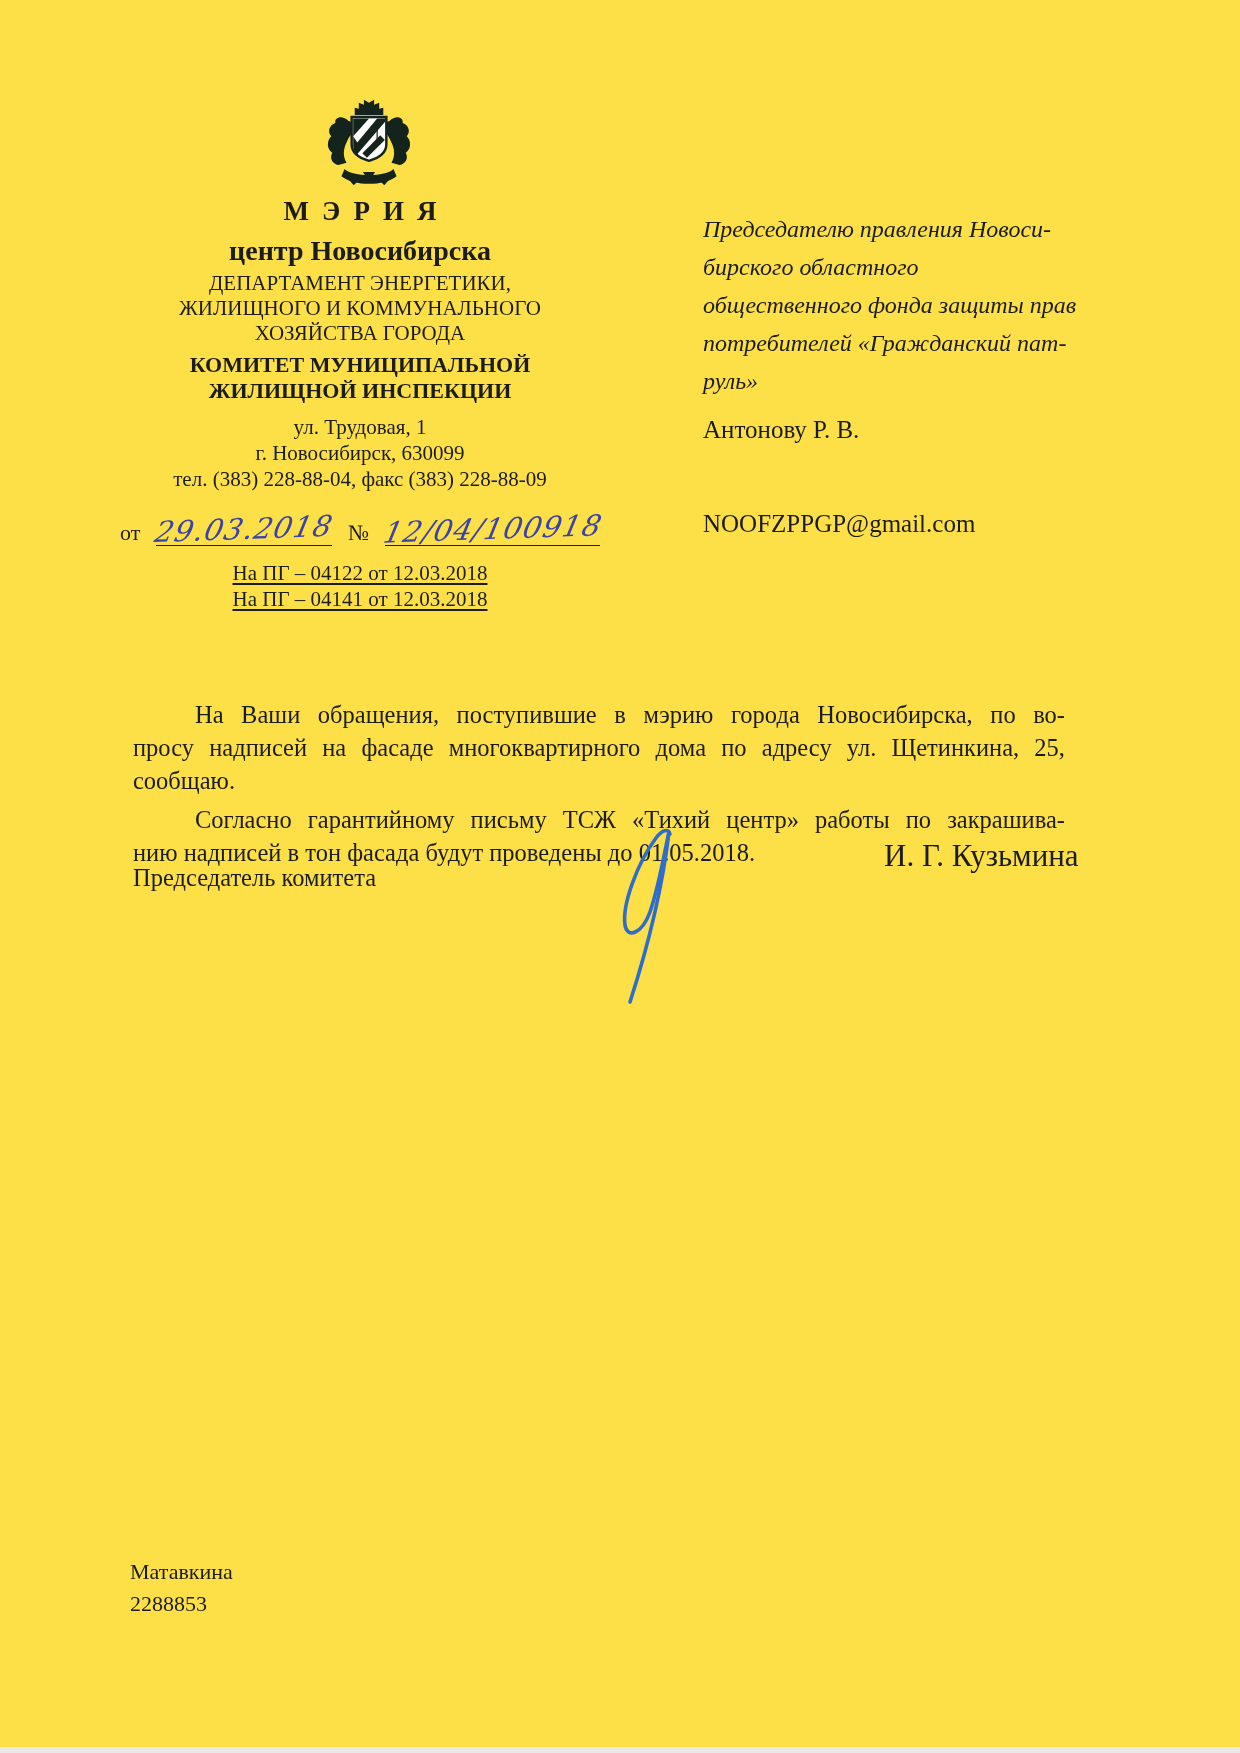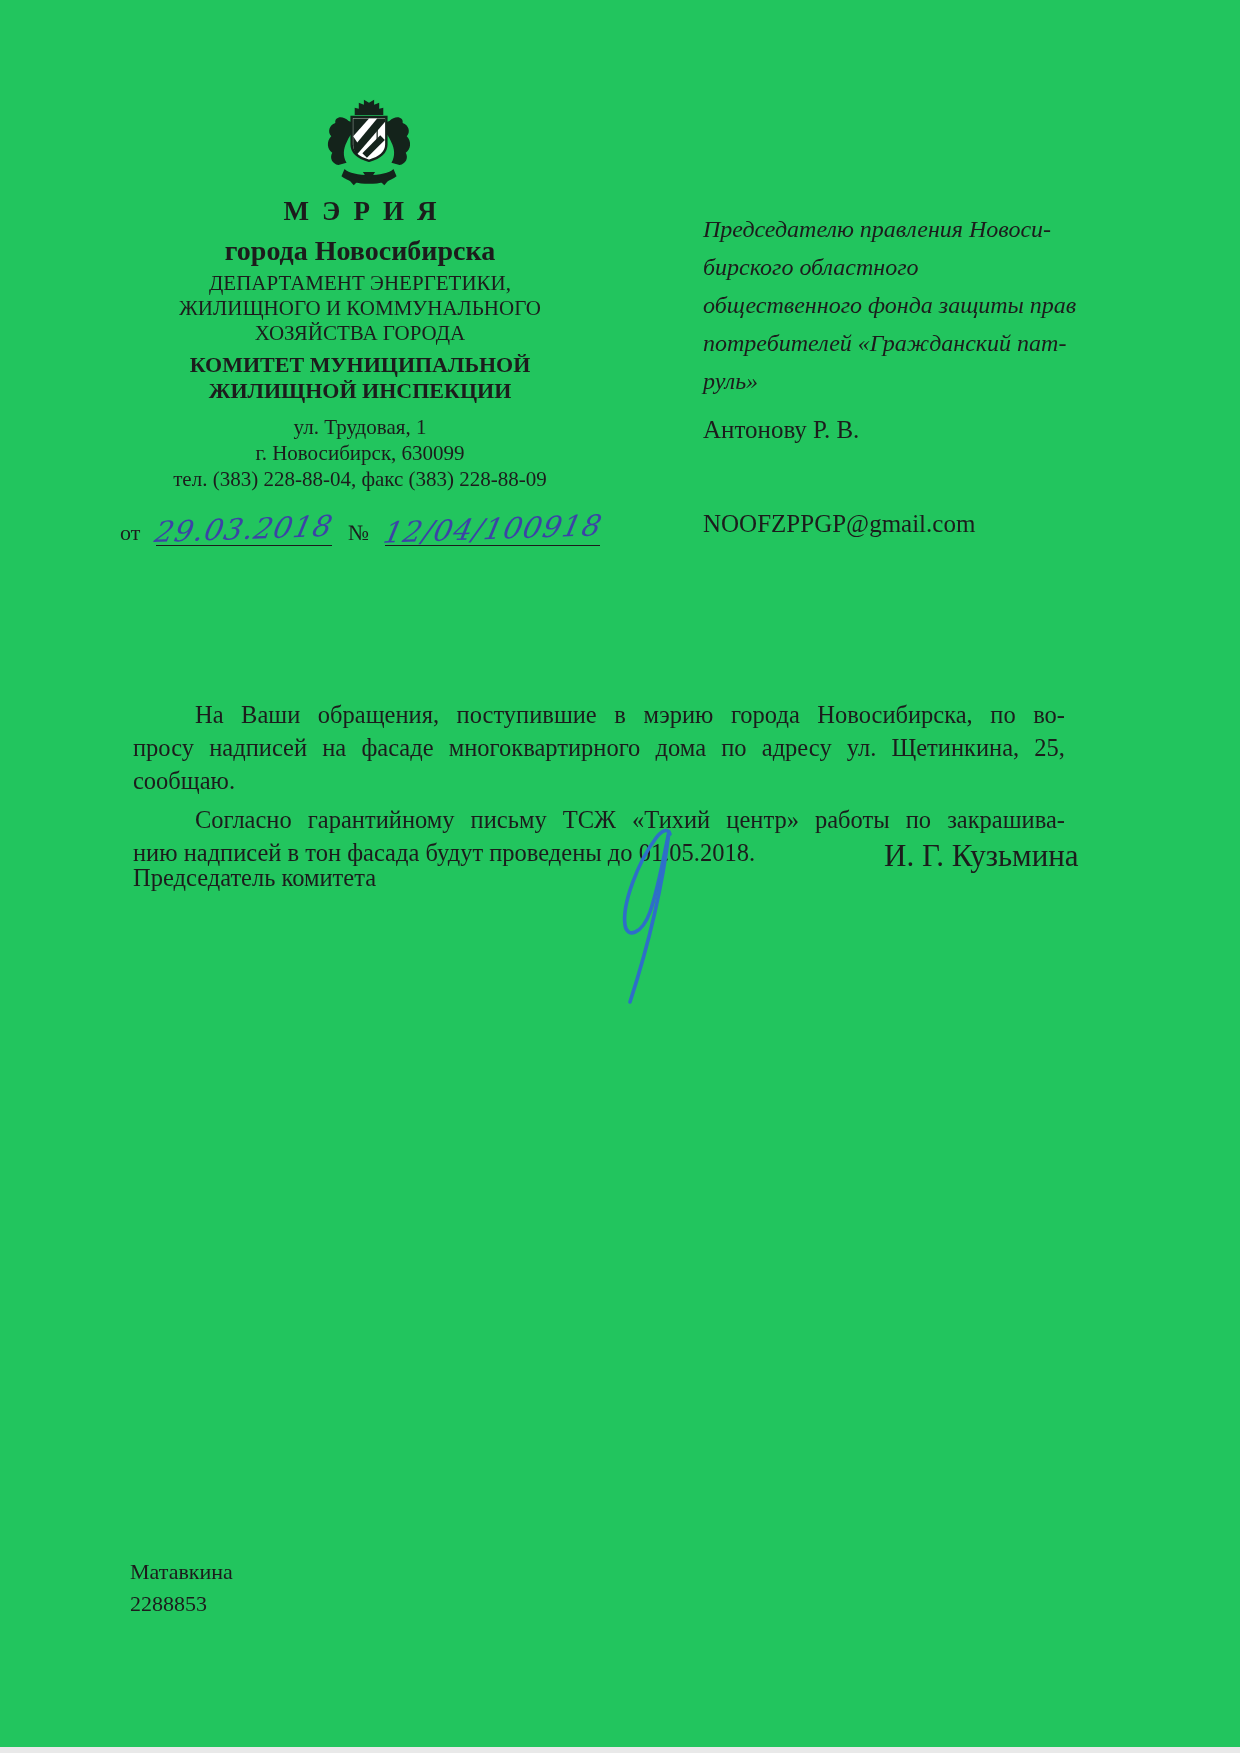--- a/index.html
+++ b/index.html
@@ -1,19 +1,19 @@
 <!DOCTYPE html>
 <html lang="ru"><head>
 <meta charset="utf-8">
 <style>
   html,body{margin:0;padding:0;background:#9a9a9a;}
   .page{
     position:relative;
     width:1240px;height:1753px;
-    background:#22c55e;
+    background:#fde047;
     font-family:"Liberation Serif","DejaVu Serif",serif;
     color:#1c1c1c;
     overflow:hidden;
     margin:0 auto;
     box-shadow:0 0 6px rgba(0,0,0,.35);
   }
   .page::after{content:"";position:absolute;left:0;right:0;bottom:0;height:6px;background:#e9e9e9;}
 
   
   .lh{position:absolute;left:120px;top:196px;width:480px;text-align:center;line-height:1.18;}
@@ -83,21 +83,21 @@
     <path d="M34.5,23.5 h31.5 v3 L38,59 q-3.5,-4 -3.5,-9 z" fill="#14231b"></path>
 
     <path d="M50,23.5 h8 L38.5,47 l-4,-6 z" fill="#ffffff"></path>
 
     <path d="M61,40 l4.5,4.5 L48,62 l-4.5,-4.5 z" fill="#14231b"></path>
     <line x1="58" y1="29" x2="58" y2="47" stroke="#14231b" stroke-width="1.2"></line>
   </svg>
 
   <div class="lh">
     <div class="org1">МЭРИЯ</div>
-    <div class="org2">города Новосибирска</div>
+    <div class="org2">центр Новосибирска</div>
     <div class="dept">
       <div>ДЕПАРТАМЕНТ ЭНЕРГЕТИКИ,</div>
       <div>ЖИЛИЩНОГО И КОММУНАЛЬНОГО</div>
       <div>ХОЗЯЙСТВА ГОРОДА</div>
     </div>
     <div class="committee">
       <div>КОМИТЕТ МУНИЦИПАЛЬНОЙ</div>
       <div>ЖИЛИЩНОЙ ИНСПЕКЦИИ</div>
     </div>
     <div class="addr">
@@ -106,20 +106,24 @@
       <div>тел. (383) 228-88-04, факс (383) 228-88-09</div>
     </div>
 
     <div class="dateline">
       <span>от</span>
       <span class="hwslot"><span class="hw">29.03.2018</span></span>
       <span>№</span>
       <span class="hwslot"><span class="hw">12/04/100918</span></span>
     </div>
 
+    <div class="refs">
+      <div>На ПГ – 04122  от  12.03.2018</div>
+      <div>На ПГ – 04141  от  12.03.2018</div>
+    </div>
   </div>
 
   <div class="recipient">
     <div>Председателю правления Новоси-</div>
     <div>бирского  областного</div>
     <div>общественного фонда защиты прав</div>
     <div>потребителей «Гражданский пат-</div>
     <div>руль»</div>
   </div>
   <div class="recipient-name">Антонову Р. В.</div>

